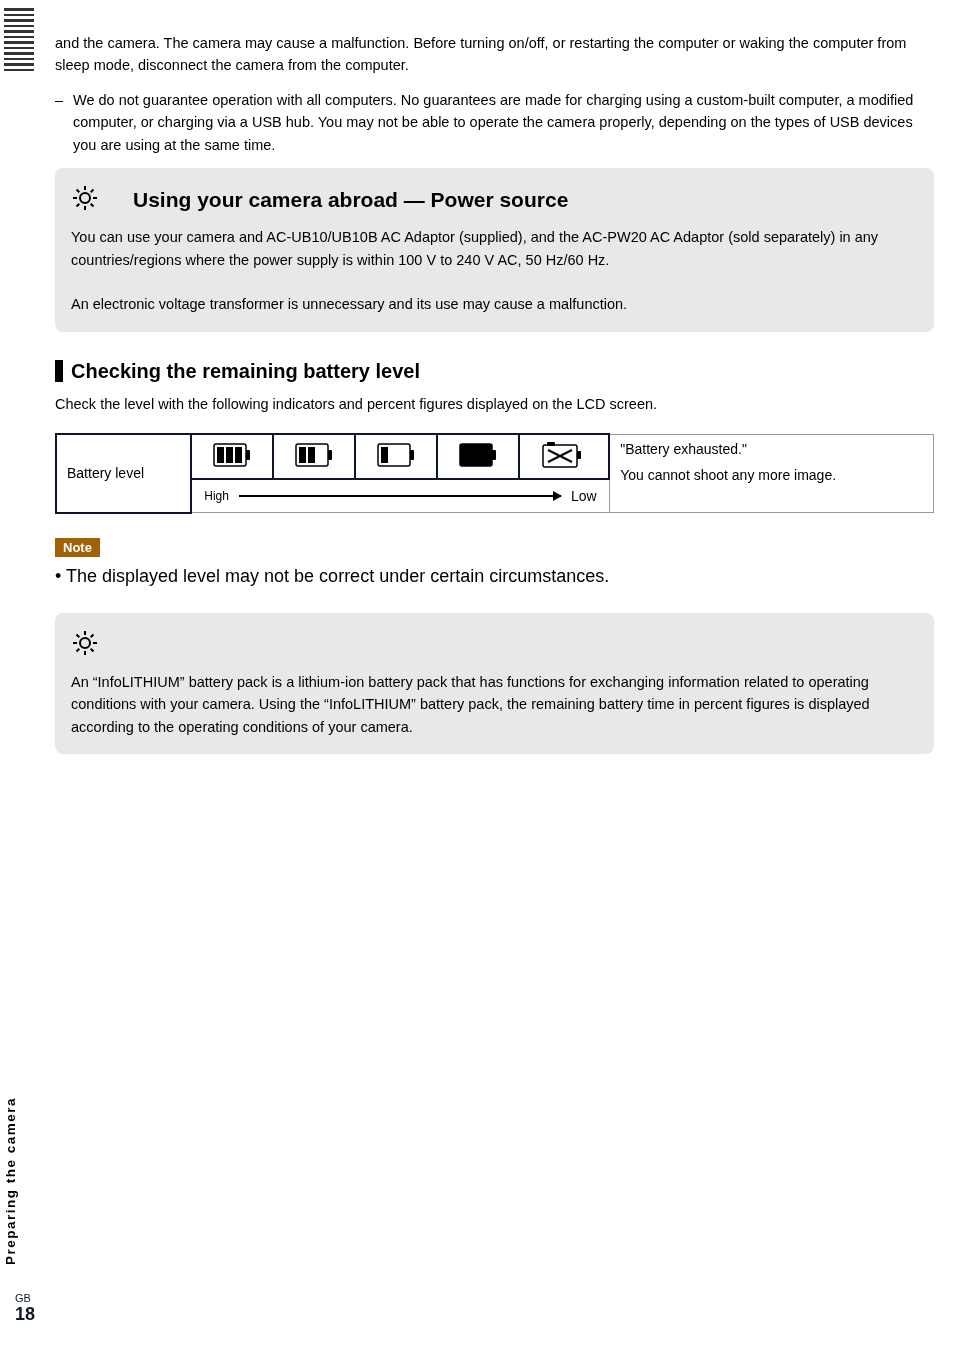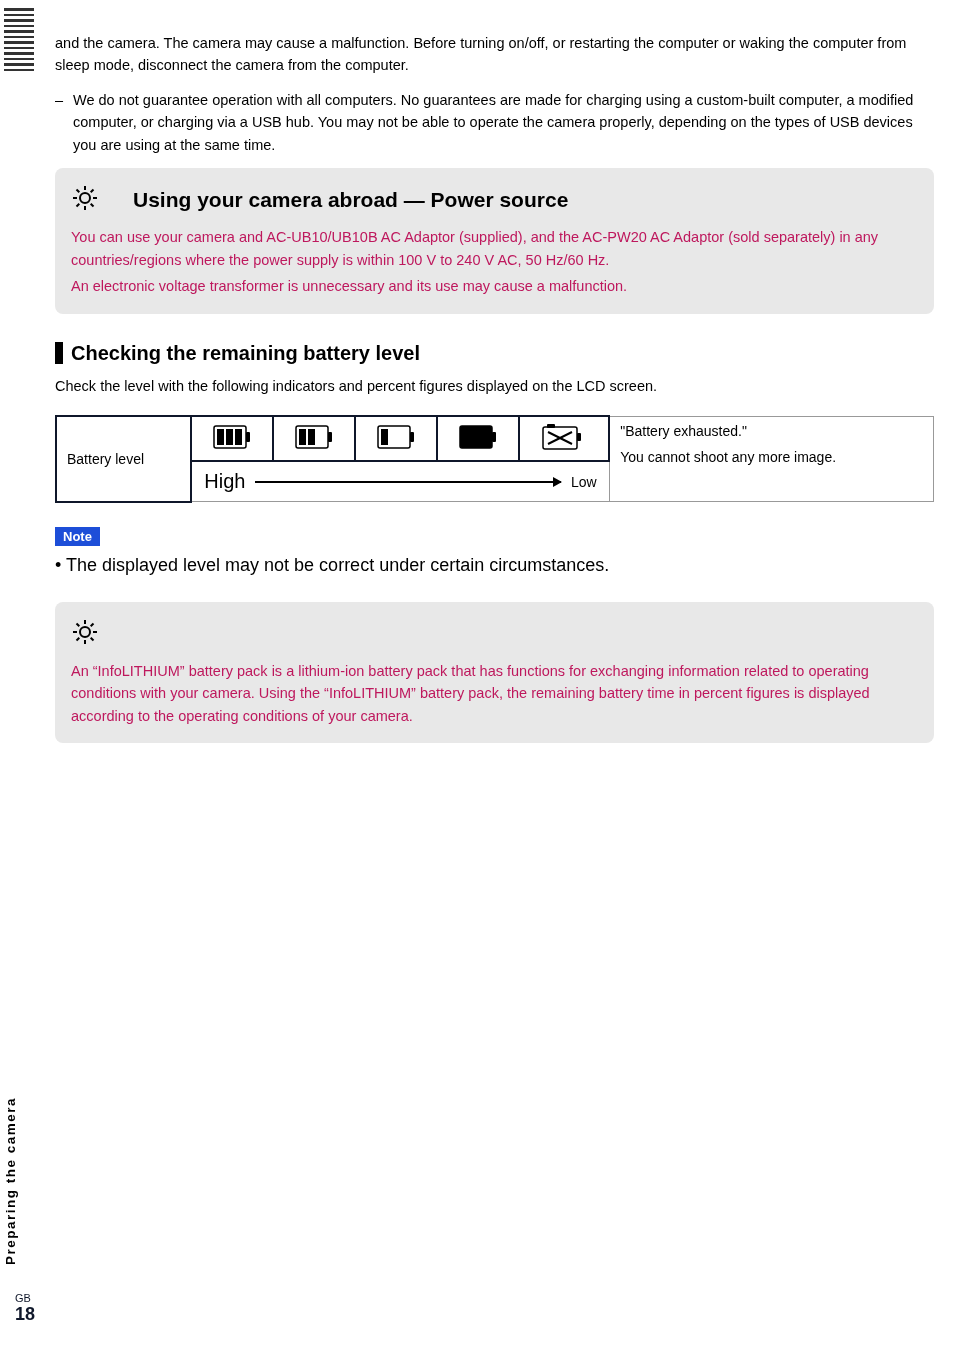--- a/index.html
+++ b/index.html
@@ -67,21 +67,21 @@
 
     .tip-box-title {
       font-size: 21px;
       font-weight: bold;
       color: #000;
     }
 
     .tip-box-body {
       font-size: 14.5px;
       line-height: 1.55;
-      color: #be185d;
+      color: #000000;
     }
 
     
     .section-heading {
       font-size: 20px;
       font-weight: bold;
       margin-bottom: 10px;
       display: flex;
       align-items: center;
       gap: 0;
@@ -157,21 +157,21 @@
       border-top: 5px solid transparent;
       border-bottom: 5px solid transparent;
     }
 
     
     .note-box {
       margin-bottom: 22px;
     }
 
     .note-label {
-      background: #1d4ed8;
+      background: #a16207;
       color: #fff;
       font-size: 13px;
       font-weight: bold;
       display: inline-block;
       padding: 2px 8px;
       margin-bottom: 6px;
     }
 
     .note-text {
       font-size: 18px;
@@ -277,21 +277,21 @@
           <line x1="5.5" y1="5.5" x2="8.3" y2="8.3" stroke="#000" stroke-width="2"></line>
           <line x1="19.7" y1="19.7" x2="22.5" y2="22.5" stroke="#000" stroke-width="2"></line>
           <line x1="22.5" y1="5.5" x2="19.7" y2="8.3" stroke="#000" stroke-width="2"></line>
           <line x1="8.3" y1="19.7" x2="5.5" y2="22.5" stroke="#000" stroke-width="2"></line>
         </svg>
       </span>
       <span class="tip-box-title">Using your camera abroad — Power source</span>
     </div>
     <div class="tip-box-body">
       <p>You can use your camera and AC-UB10/UB10B AC Adaptor (supplied), and the AC-PW20 AC Adaptor (sold separately) in any countries/regions where the power supply is within 100 V to 240 V AC, 50 Hz/60 Hz.</p>
-      <p style="margin-top:4px;">An electronic voltage transformer is unnecessary and its use may cause a malfunction.</p>
+      <p style="margin-top:22px;">An electronic voltage transformer is unnecessary and its use may cause a malfunction.</p>
     </div>
   </div>
 
   <div class="section-heading">
     <span class="section-heading-bar"></span>
     <span>Checking the remaining battery level</span>
   </div>
   <p class="section-subtext">Check the level with the following indicators and percent figures displayed on the LCD screen.</p>
 
   <table class="battery-table">
@@ -351,21 +351,21 @@
 
         <td rowspan="2" style="font-size:14px; padding:6px 10px; border:1px solid #999; vertical-align:top;">
           <div style="margin-bottom:8px; font-size:14px;">"Battery exhausted."</div>
           <div style="font-size:14px; line-height:1.5;">You cannot shoot any more image.</div>
         </td>
       </tr>
 
       <tr>
         <td colspan="5" style="border:1px solid #999; padding:8px 12px;">
           <div class="arrow-line-container">
-            <span style="font-size:20px; margin-right:6px;">High</span>
+            <span style="font-size:12px; margin-right:6px;">High</span>
             <div class="arrow-line"></div>
             <span style="font-size:14px; margin-left:6px;">Low</span>
           </div>
         </td>
       </tr>
     </tbody>
   </table>
 
   <div class="note-box">
     <span class="note-label">Note</span>

